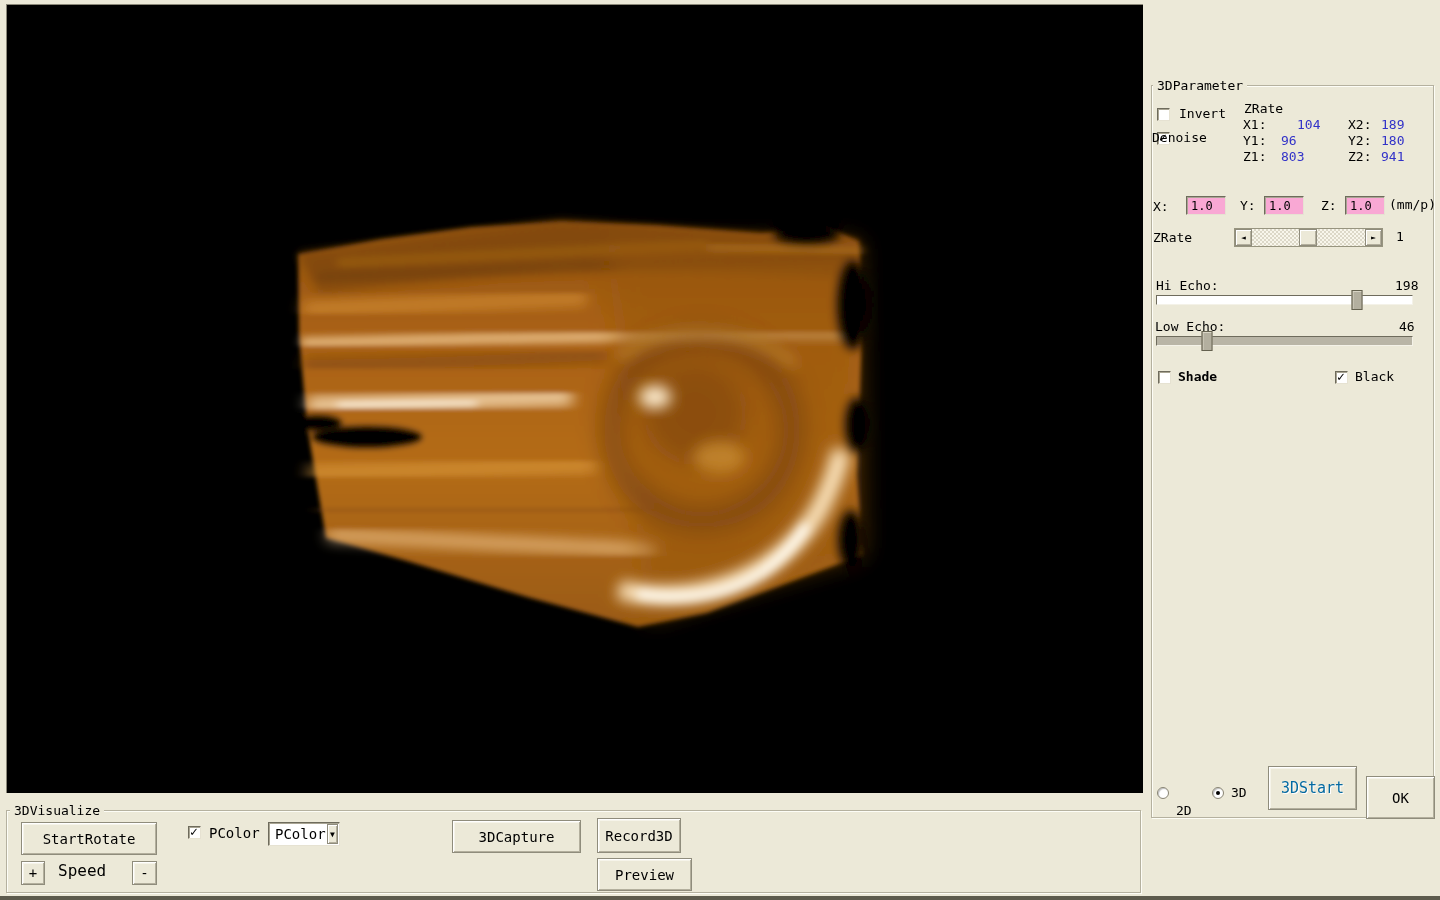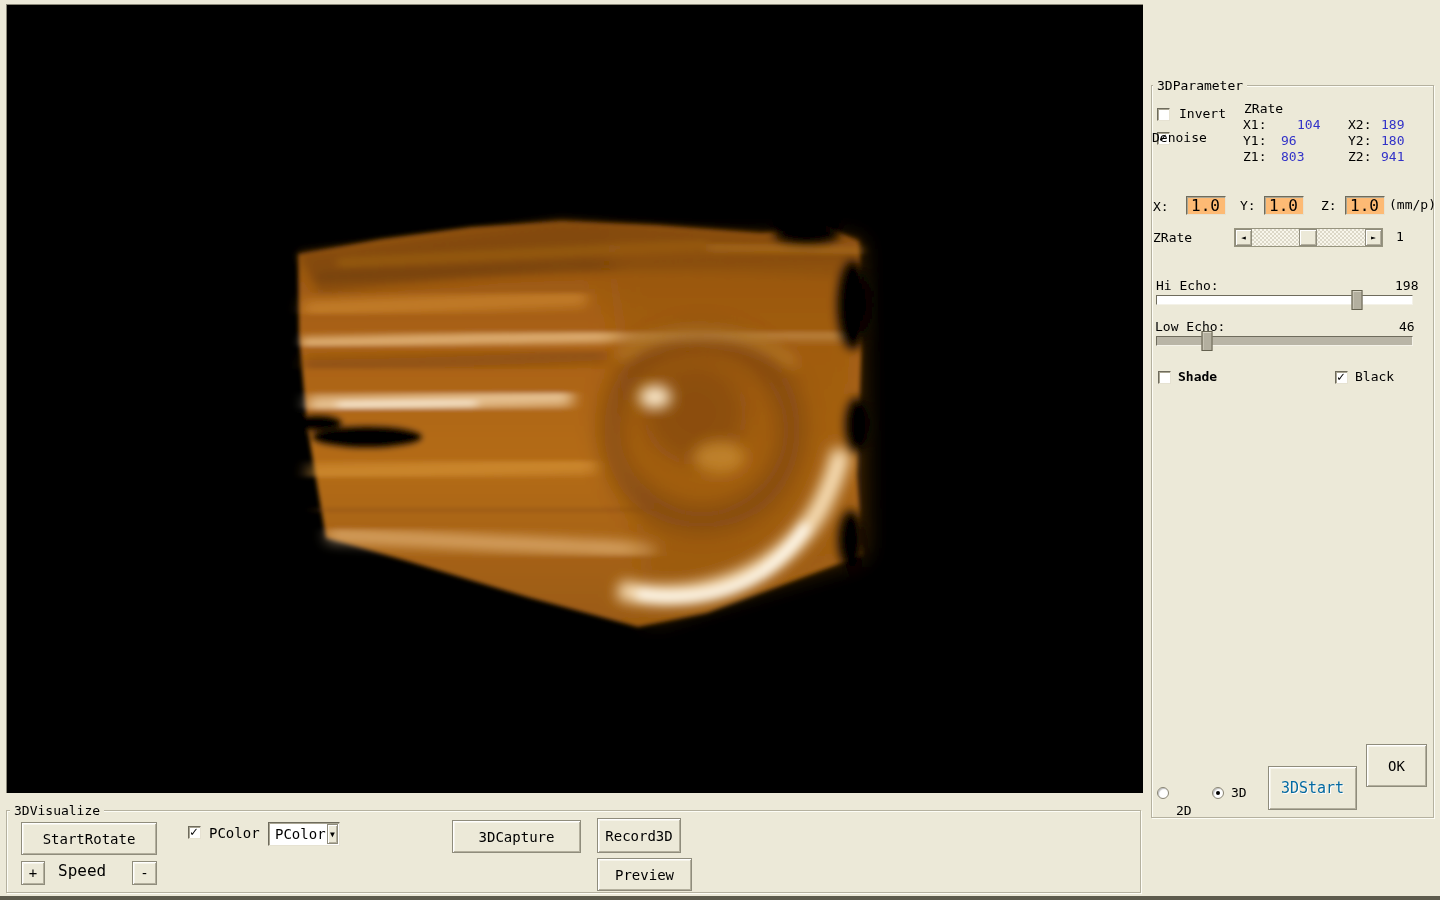--- a/index.html
+++ b/index.html
@@ -57,25 +57,25 @@
     border:1px solid #888473;
     box-shadow: inset 1px 1px 1px rgba(0,0,0,.25);
   }
   .radio.on::after {
     content:""; position:absolute; left:3px; top:3px; width:4px; height:4px;
     border-radius:50%; background:#000;
   }
 
   
   .edit {
-    position:absolute; background:#fdba74;
+    position:absolute; background:#f9a8d4;
     border-top:1px solid #6e6b5c; border-left:1px solid #6e6b5c;
     border-right:1px solid #e6e2d2; border-bottom:1px solid #e6e2d2;
     box-shadow: inset 1px 1px 0 #a9a593;
-    font-family:inherit; font-size:16px; color:#000; padding:1px 4px;
+    font-family:inherit; font-size:12px; color:#000; padding:1px 4px;
     outline:none;
   }
 
   
   .sbar { position:absolute; height:19px; display:flex;
     border:1px solid #9a english7; }
   .sbar { border:1px solid #97947f; }
   .sb-btn {
     width:17px; height:100%; background:#ece9d8; position:relative;
     border:1px solid #8f8c7c;
@@ -251,21 +251,21 @@
 <span class="lbl" style="left:1178px;top:370px;font-weight:bold;">Shade</span>
 <span class="checkbox on" style="left:1335px;top:371px;"></span>
 <span class="lbl" style="left:1355px;top:370px;">Black</span>
 
 <span class="radio" style="left:1157px;top:787px;"></span>
 <span class="lbl" style="left:1176px;top:804px;text-align:center;">2D</span>
 <span class="radio on" style="left:1212px;top:787px;"></span>
 <span class="lbl" style="left:1231px;top:786px;">3D</span>
 
 <div class="btn disabled" style="left:1268px;top:766px;width:89px;height:44px;font-size:15px;">3DStart</div>
-<div class="btn" style="left:1366px;top:744px;width:61px;height:43px;">OK</div>
+<div class="btn" style="left:1366px;top:776px;width:69px;height:43px;">OK</div>
 
 <div class="groupbox" style="left:6px;top:810px;width:1135px;height:83px;"></div>
 <div class="gb-title" style="left:10px;top:804px;">3DVisualize</div>
 
 <div class="btn" style="left:21px;top:822px;width:136px;height:33px;">StartRotate</div>
 
 <span class="checkbox on" style="left:188px;top:826px;"></span>
 <span class="lbl" style="left:209px;top:826px;font-size:14px;">PColor</span>
 
 <div class="combo" style="left:268px;top:822px;width:72px;height:24px;">

